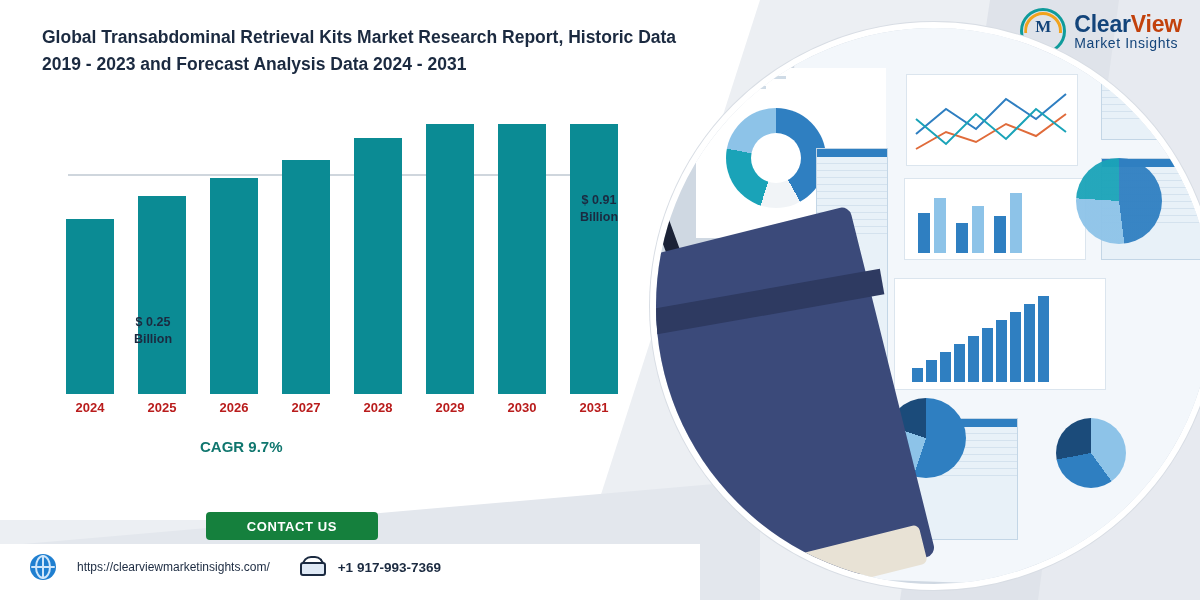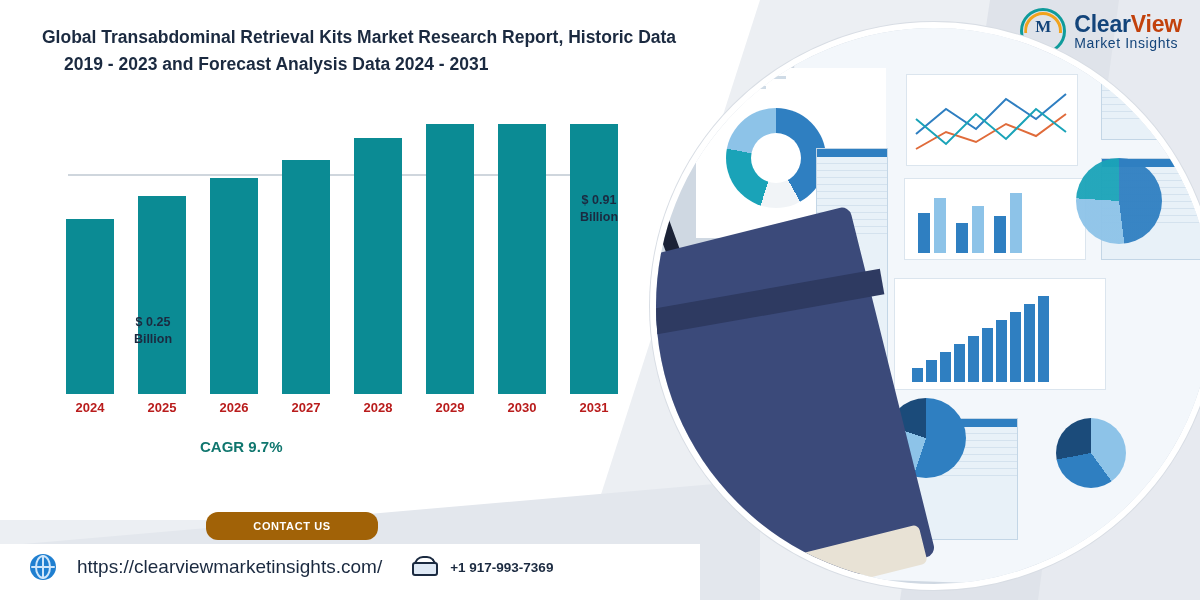--- a/index.html
+++ b/index.html
@@ -56,21 +56,21 @@
   .logo-text{line-height:1.05;}
   .logo-text .l1{font-size:23px;font-weight:bold;color:#13447a;letter-spacing:-.2px;}
   .logo-text .l1 .cv{color:#c2410c;}
   .logo-text .l2{font-size:14px;color:#13447a;letter-spacing:.6px;}
 
   
   .title{
     position:absolute;left:42px;top:24px;width:720px;
     font-size:17.5px;font-weight:bold;color:#1b2a40;line-height:1.55;
   }
-  .title .l2{margin-left:22px;display:block;}
+  .title .l2{display:block;}
 
   
   .chart{position:absolute;left:62px;top:96px;width:560px;height:330px;}
   .axis-line{position:absolute;left:6px;right:10px;top:78px;height:2px;background:#cfd6dd;}
   .bars{position:absolute;left:0;bottom:32px;width:100%;height:270px;display:flex;align-items:flex-end;justify-content:space-between;}
   .bar-wrap{width:56px;display:flex;flex-direction:column;align-items:center;justify-content:flex-end;height:100%;}
   .bar{width:48px;background:#0b8b94;}
   .bar-labels{position:absolute;left:0;bottom:0;width:100%;height:26px;display:flex;justify-content:space-between;}
   .bar-label{width:56px;text-align:center;font-size:13px;font-weight:bold;color:#b91c1c;}
   .val-first{
@@ -81,32 +81,32 @@
     position:absolute;left:492px;top:96px;width:90px;text-align:center;
     font-size:12.5px;font-weight:bold;color:#1b2a40;line-height:1.35;
   }
   .cagr{
     position:absolute;left:200px;top:438px;font-size:15px;font-weight:bold;color:#0f766e;
   }
 
   
   .contact-btn{
     position:absolute;left:206px;top:512px;width:172px;height:28px;
-    background:#a16207;color:#fff;border-radius:12px;
-    font-size:11px;font-weight:bold;letter-spacing:.6px;
+    background:#15803d;color:#fff;border-radius:4px;
+    font-size:13px;font-weight:bold;letter-spacing:.6px;
     display:flex;align-items:center;justify-content:center;cursor:pointer;
   }
 
   
   .footer{position:absolute;left:30px;bottom:20px;display:flex;align-items:center;gap:10px;}
   .globe{width:26px;height:26px;border-radius:50%;background:#1f7fd0;position:relative;flex:none;}
   .globe:before{content:"";position:absolute;left:12px;top:1px;width:2px;height:24px;background:#cfe6fa;border-radius:2px;}
   .globe:after{content:"";position:absolute;left:1px;top:12px;width:24px;height:2px;background:#cfe6fa;border-radius:2px;}
   .globe .ov{position:absolute;left:5px;top:1px;width:16px;height:24px;border:2px solid #cfe6fa;border-radius:50%;box-sizing:border-box;}
-  .site{font-size:19px;color:#1b2a40;padding-left:11px;}
+  .site{font-size:12px;color:#1b2a40;padding-left:11px;}
   .phone-ico{width:30px;height:22px;margin-left:18px;position:relative;flex:none;}
   .phone-ico .body{position:absolute;left:2px;top:6px;width:26px;height:14px;border:2px solid #1b2a40;border-radius:3px;background:#dfe9f5;box-sizing:border-box;}
   .phone-ico .handset{position:absolute;left:4px;top:0px;width:22px;height:9px;border:2px solid #1b2a40;border-radius:9px 9px 0 0;box-sizing:border-box;background:#fff;}
   .tel{font-size:13.5px;font-weight:bold;color:#1b2a40;}
 
   
   .photo{
     position:absolute;left:650px;top:22px;width:556px;height:556px;border-radius:50%;
     overflow:hidden;border:6px solid #ffffff;box-shadow:0 0 0 1px #d8dde4;
     background:#cfd8e2;

